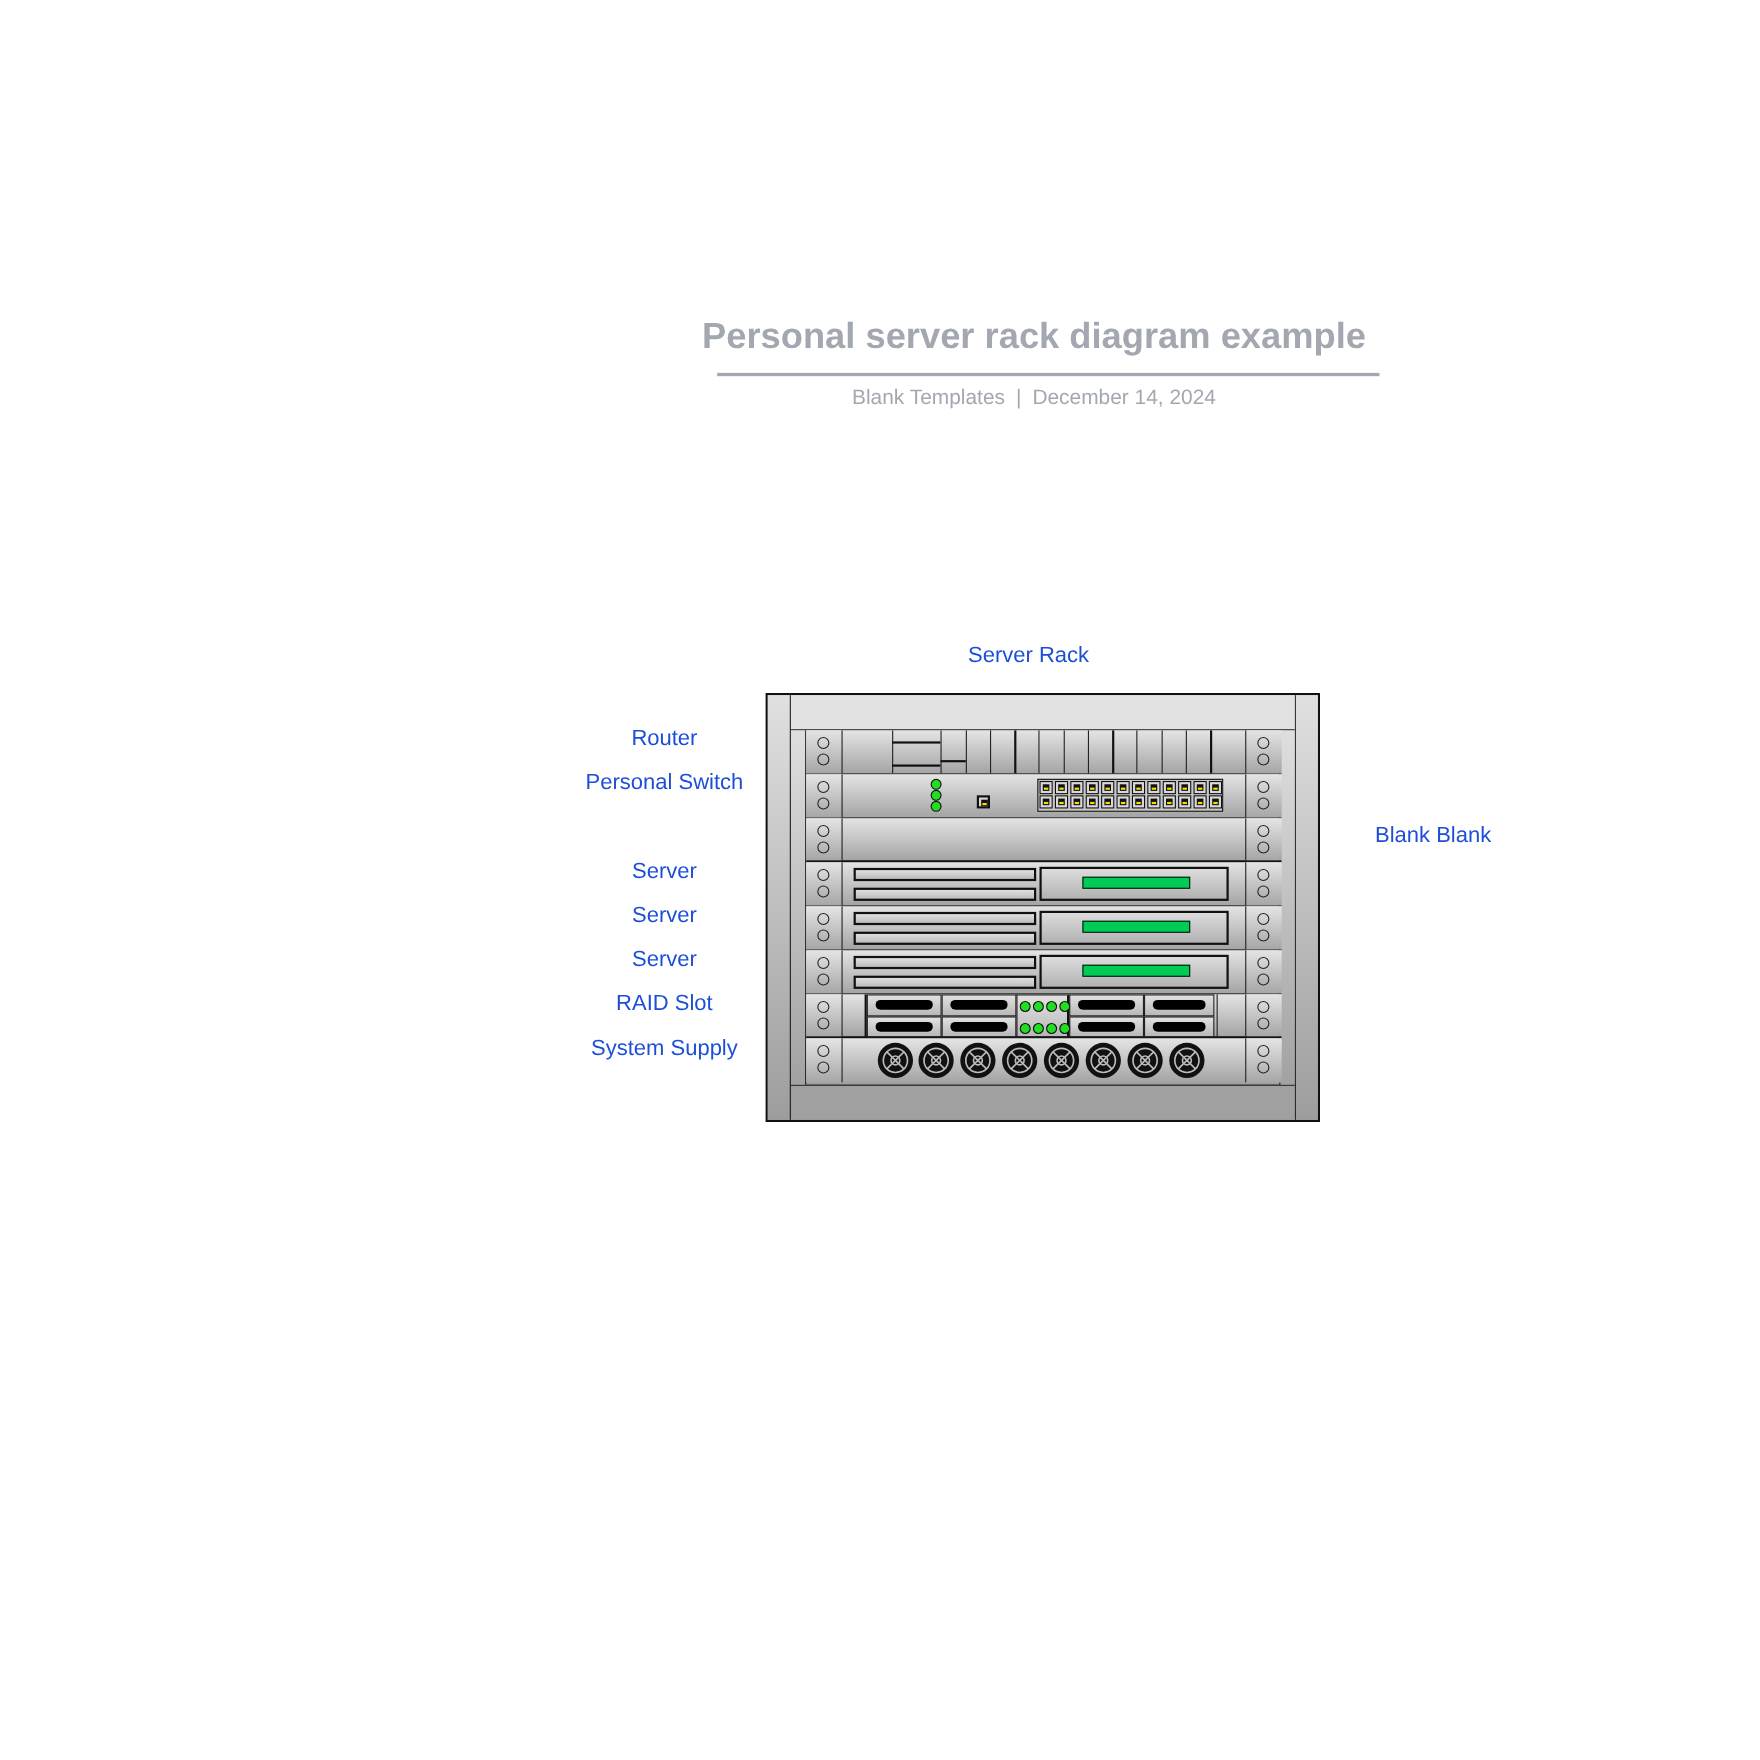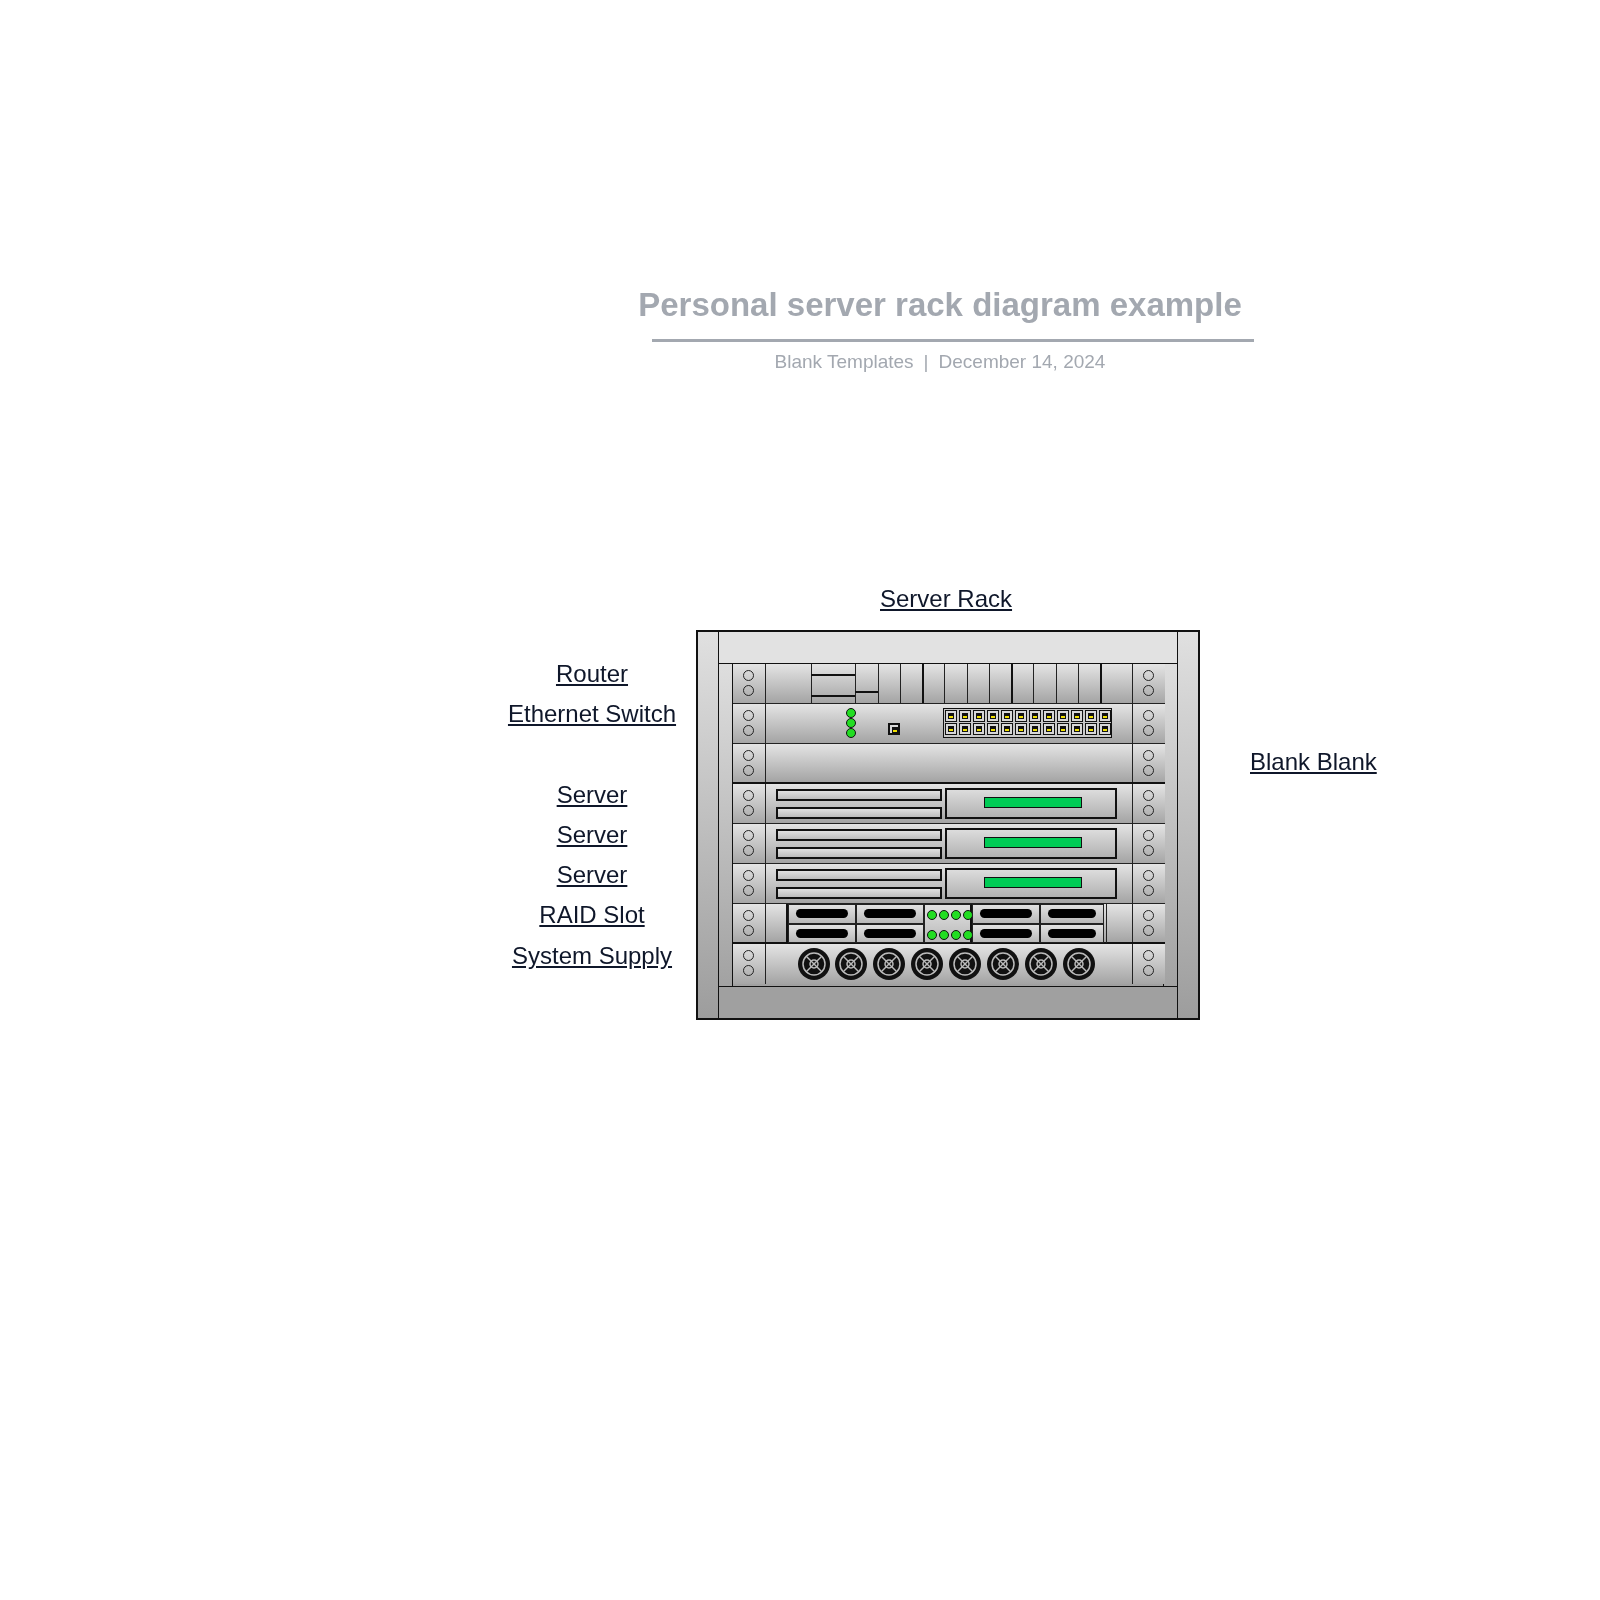--- a/index.html
+++ b/index.html
@@ -3,22 +3,22 @@
 <meta charset="utf-8">
 <style>
   html, body { margin:0; padding:0; background:#ffffff; }
   body { width:1600px; height:1600px; position:relative; overflow:hidden; font-family:"Liberation Sans", sans-serif; }
 
   .title { position:absolute; left:600px; top:286px; width:680px; text-align:center; font-size:33px; font-weight:bold; color:#a3a8b0; }
   .title-rule { position:absolute; left:652px; top:339px; width:602px; height:3px; background:#a3a8b0; }
   .subtitle { position:absolute; left:600px; top:351px; width:680px; text-align:center; font-size:19px; color:#a3a8b0; }
   .subtitle .sep { margin:0 10px; }
 
-  .label { position:absolute; font-size:24px; color:#0f172a; white-space:nowrap;text-decoration:underline; }
-  .left-label { width:200px; left:492px; text-align:center; }
+  .label { position:absolute; font-size:20px; color:#1d4ed8; white-space:nowrap; }
+  .left-label { width:200px; left:504px; text-align:center; }
   .rack-title { left:880px; top:585px; }
   .blank-label { left:1250px; top:748px; }
 
   
   .rack { position:absolute; left:696px; top:630px; width:504px; height:390px; box-sizing:border-box; border:2px solid #111; background:linear-gradient(#dedede,#9b9b9b); }
   .rail { position:absolute; top:0; bottom:0; width:20px; background:linear-gradient(#e0e0e0,#9d9d9d); }
   .rail.l { left:0; border-right:1px solid #111; }
   .rail.r { right:0; border-left:1px solid #111; }
   .topband { position:absolute; left:21px; right:21px; top:0; height:31px; background:#e2e2e2; border-bottom:1px solid #111; }
   .botband { position:absolute; left:21px; right:21px; bottom:0; height:31px; background:#a0a0a0; border-top:1px solid #111; }
@@ -64,21 +64,21 @@
 
 <div class="title">Personal server rack diagram example</div>
 <div class="title-rule"></div>
 <div class="subtitle">
   <span>Blank Templates</span><span class="sep">|</span><span>December 14, 2024</span>
 </div>
 
 <div class="label rack-title">Server Rack</div>
 
 <div class="label left-label" style="top:660px">Router</div>
-<div class="label left-label" style="top:700px">Ethernet Switch</div>
+<div class="label left-label" style="top:700px">Personal Switch</div>
 <div class="label blank-label">Blank Blank</div>
 <div class="label left-label" style="top:781px">Server</div>
 <div class="label left-label" style="top:821px">Server</div>
 <div class="label left-label" style="top:861px">Server</div>
 <div class="label left-label" style="top:901px">RAID Slot</div>
 <div class="label left-label" style="top:942px">System Supply</div>
 
 <div class="rack">
   <div class="rail l"></div>
   <div class="rail r"></div>

